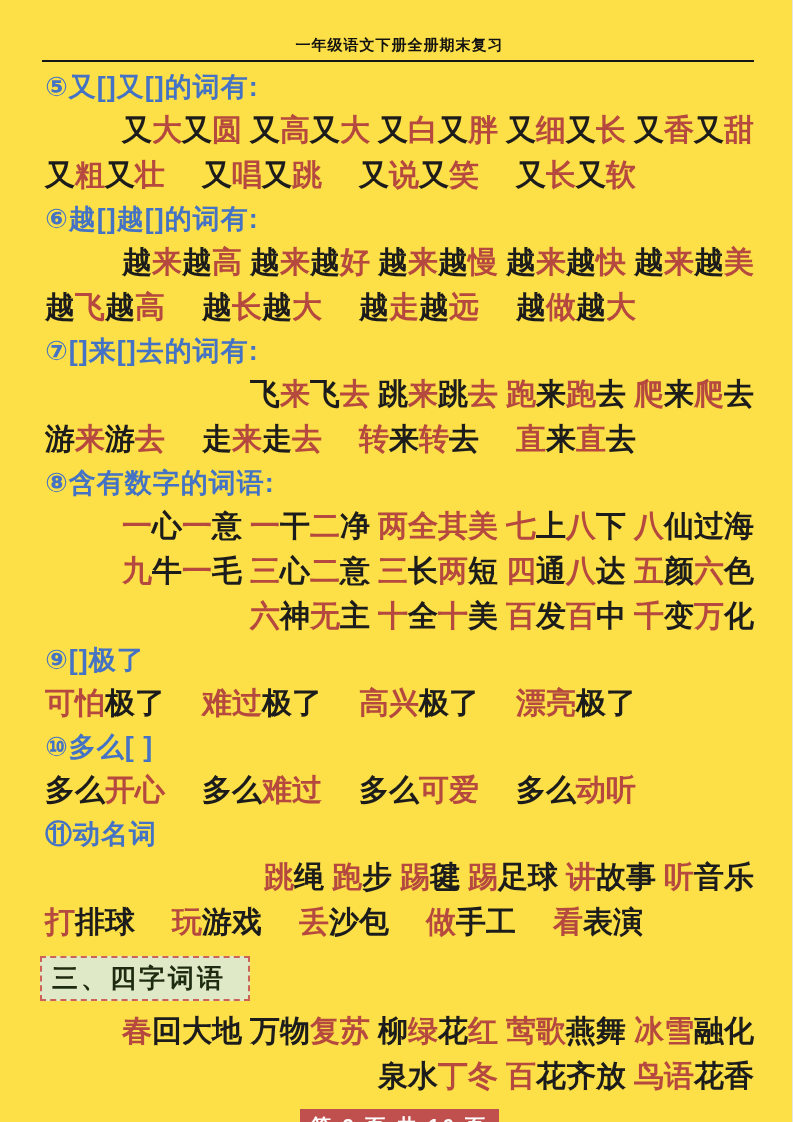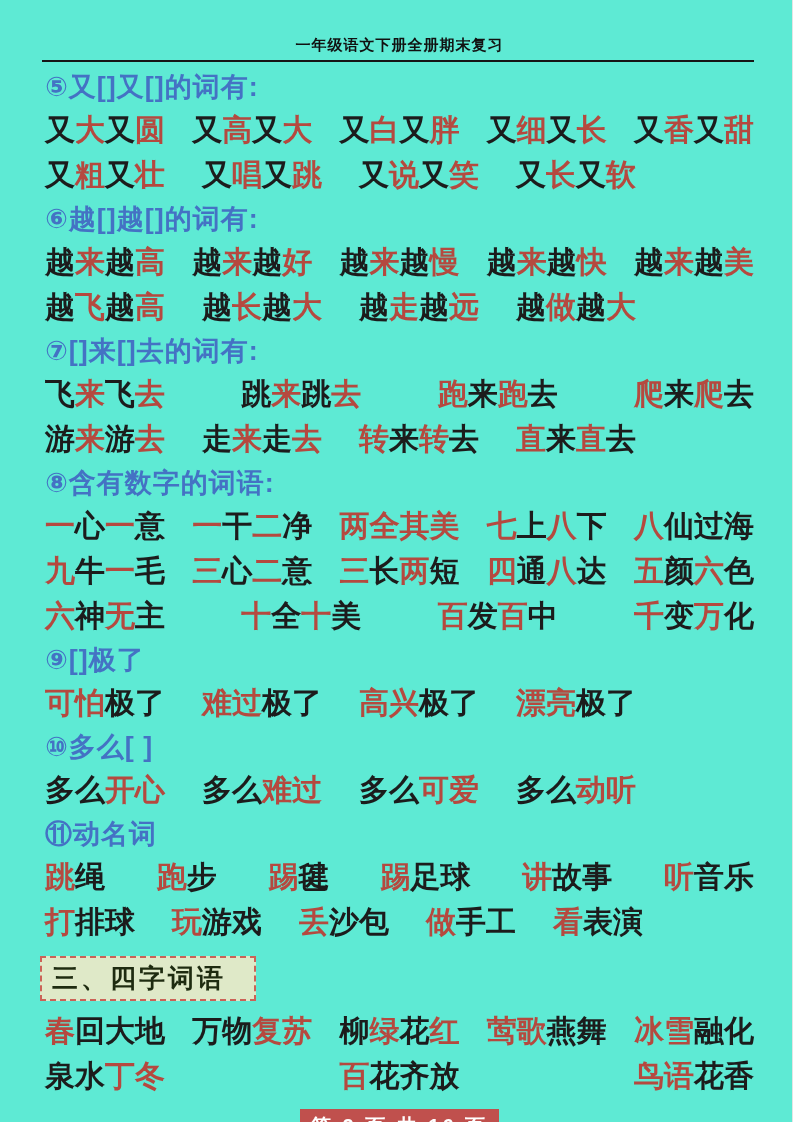--- a/index.html
+++ b/index.html
@@ -1,20 +1,20 @@
 <!DOCTYPE html>
 <html style="--red: #b5493f; --blue: #4472c4; --ink: #1c1c1c; --banner-bg: #dfe9c8; --banner-border: #cc6257; --banner-text: #1e2b10; --badge-bg: #c0504d;"><head>
 <meta charset="utf-8">
 <style>
   html,body{margin:0;padding:0;background:#fff;}
   .page{
     position:relative;
     width:793px;height:1122px;
     margin:0 auto;
-    background:#5eead4;
+    background:#fde047;
     overflow:hidden;
     box-sizing:border-box;
     padding:36px 38px 0 45px;
     font-family:"Liberation Sans","DejaVu Sans",sans-serif;
     border-right:1px solid #e4e4e4;
   }
   .doc-title{
     text-align:center;
     font-size:15px;
     font-weight:700;
@@ -38,33 +38,33 @@
   .word-row{
     display:flex;
     gap:37px;
     margin:7px 0;
     font-size:30px;
     font-weight:700;
     line-height:38px;
     color:var(--ink,#1c1c1c);
     white-space:nowrap;
   }
-  .word-row.fill{justify-content:space-between;gap:8px;}
+  .word-row.fill{justify-content:flex-end;gap:8px;}
   .term{white-space:nowrap;}
   .c-k{color:var(--ink,#1c1c1c);}
   .c-r{color:var(--red,#b5493f);}
   .banner{
     display:inline-block;
     background:var(--banner-bg,#dfe9c8);
     border:2px dashed var(--banner-border,#cc6257);
     color:var(--banner-text,#1e2b10);
     font-size:26px;
     font-weight:700;
     line-height:32px;
-    padding:4px 28px 5px 10px;
+    padding:4px 22px 5px 10px;
     margin:8px 0 4px -5px;
     letter-spacing:3px;
   }
   .footer{
     text-align:center;
     margin-top:14px;
   }
   .page-badge{
     display:inline-block;
     background:var(--badge-bg,#c0504d);

